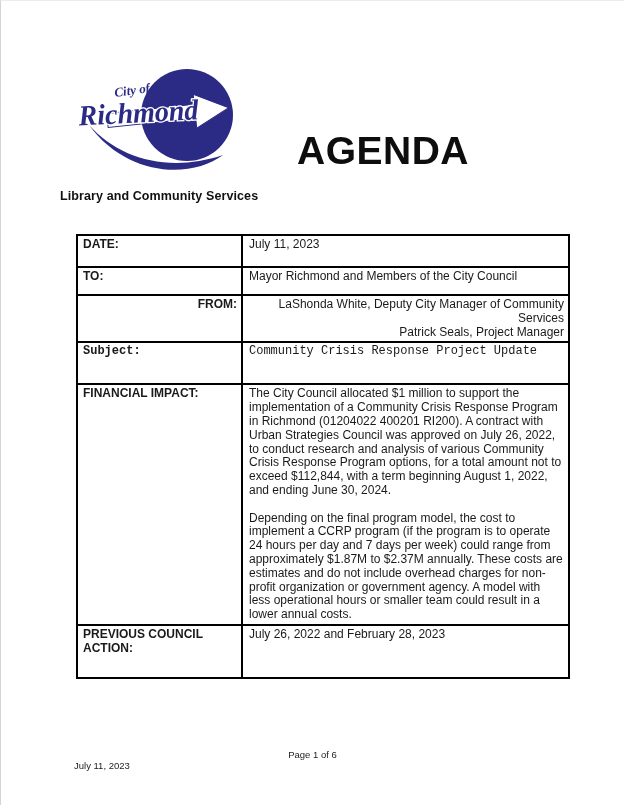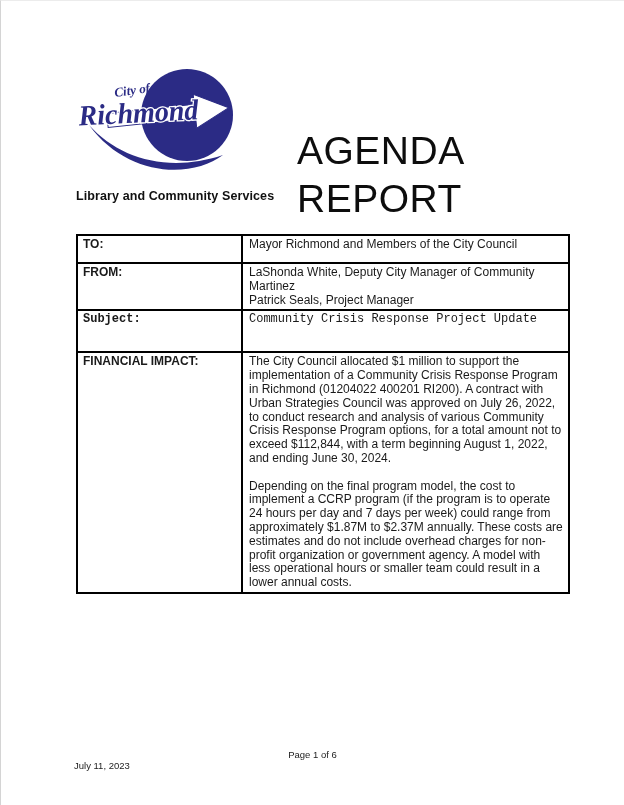--- a/index.html
+++ b/index.html
@@ -9,48 +9,48 @@
     background:#ffffff;
     border-left:1px solid #d4d4d4;
     border-top:1px solid #ececec;
     font-family:"Liberation Sans", sans-serif;
     color:#1a1a1a;
     overflow:hidden;
   }
   
   .logo{position:absolute;left:78px;top:66px;width:156px;height:116px;}
   .dept{
-    position:absolute;left:75px;top:188px;
+    position:absolute;left:59px;top:188px;
     font-size:12.5px;font-weight:bold;color:#111;
     letter-spacing:0.1px;white-space:nowrap;
   }
   .report-title{
     position:absolute;left:296px;top:126px;
     font-size:39px;line-height:48px;color:#0d0d0d;
-    letter-spacing:0.5px;font-weight:400;
+    letter-spacing:0.5px;font-weight:700;
   }
   
   .info-table{
     position:absolute;left:75px;top:233px;
     width:492px;border-collapse:collapse;table-layout:fixed;
   }
   .info-table td{
     border:2px solid #000;
     vertical-align:top;
     font-size:12px;line-height:13.8px;color:#1a1a1a;
   }
   .info-table td.lbl{
     font-weight:bold;
     padding:2px 4px 2px 5px;
   }
   .info-table td.val{
     padding:2px 4px 2px 6px;
     white-space:pre-line;
   }
-  tr.r-date{height:32px;} tr.r-to{height:28px;border-radius:7px;} tr.r-from{height:44px;}
+  tr.r-date{height:32px;} tr.r-to{height:28px;border-radius:7px;} tr.r-from{height:44px;text-align:right;}
   tr.r-subject{height:42px;font-family:Liberation Mono, monospace;} tr.r-fin{height:241px;} tr.r-prev{height:53px;}
   
   .page-num{
     position:absolute;left:0;top:748px;width:100%;
     text-align:center;font-size:9.5px;font-weight:normal;color:#222;
   }
   .foot-date{
     position:absolute;left:73px;top:759px;
     font-size:9.5px;color:#222;
   }
@@ -69,47 +69,54 @@
       </g>
       <text x="36" y="30" font-size="13" font-style="italic" font-weight="bold" font-family="Liberation Serif, serif" fill="#2b2b85" transform="rotate(-8 36 30)">City of</text>
       <text x="0" y="58" font-size="29" font-weight="bold" font-style="italic" font-family="Liberation Serif, serif" fill="#2b2b85" stroke="#ffffff" stroke-width="2.5" paint-order="stroke" textLength="120" lengthAdjust="spacingAndGlyphs" transform="rotate(-3 10 58)">Richmond</text>
     </g>
   </svg>
 
   <div class="dept">Library and Community Services</div>
 
   <div class="report-title">
     <div>AGENDA</div>
-    <div>REPORT</div>
   </div>
 
   <table class="info-table">
     <colgroup>
         <col style="width:165px">
         <col style="width:327px">
       </colgroup>
     <tbody>
+      <tr class="r-date">
+        <td class="lbl">DATE:</td>
+        <td class="val">July 11, 2023</td>
+      </tr>
       <tr class="r-to">
         <td class="lbl">TO:</td>
         <td class="val">Mayor Richmond and Members of the City Council</td>
       </tr>
       <tr class="r-from">
         <td class="lbl">FROM:</td>
-        <td class="val">LaShonda White, Deputy City Manager of Community Martinez
+        <td class="val">LaShonda White, Deputy City Manager of Community Services
 Patrick Seals, Project Manager</td>
       </tr>
       <tr class="r-subject">
         <td class="lbl">Subject:</td>
         <td class="val">Community Crisis Response Project Update</td>
       </tr>
       <tr class="r-fin">
         <td class="lbl">FINANCIAL IMPACT:</td>
         <td class="val">The City Council allocated $1 million to support the implementation of a Community Crisis Response Program in Richmond (01204022 400201 RI200). A contract with Urban Strategies Council was approved on July 26, 2022, to conduct research and analysis of various Community Crisis Response Program options, for a total amount not to exceed $112,844, with a term beginning August 1, 2022, and ending June 30, 2024.
 
 Depending on the final program model, the cost to implement a CCRP program (if the program is to operate 24 hours per day and 7 days per week) could range from approximately $1.87M to $2.37M annually. These costs are estimates and do not include overhead charges for non-profit organization or government agency. A model with less operational hours or smaller team could result in a lower annual costs.</td>
       </tr>
+      <tr class="r-prev">
+        <td class="lbl">PREVIOUS COUNCIL ACTION:</td>
+        <td class="val">July 26, 2022 and February 28, 2023</td>
+      </tr>
     </tbody>
   </table>
 
   <div class="page-num">Page 1 of 6</div>
   <div class="foot-date">July 11, 2023</div>
 
 </div>
 
 </body></html>

